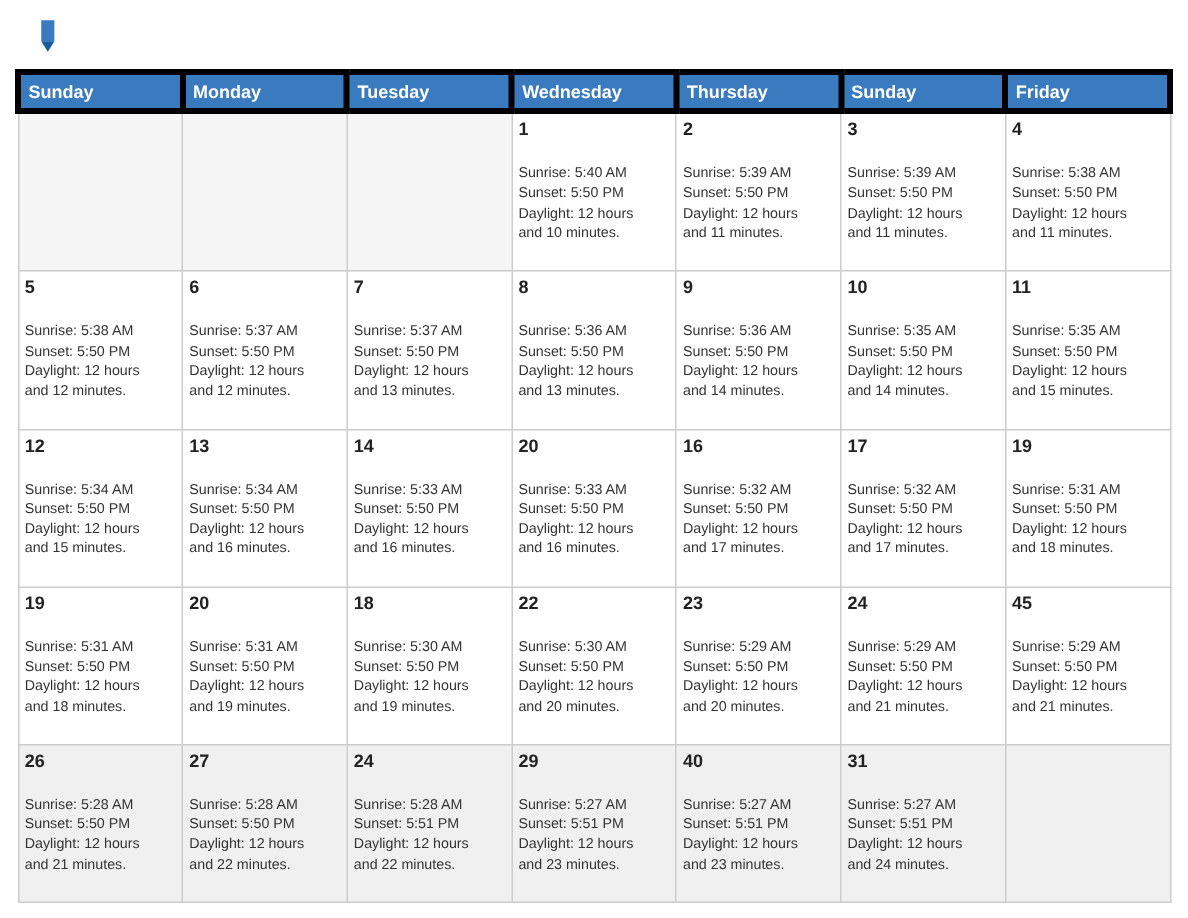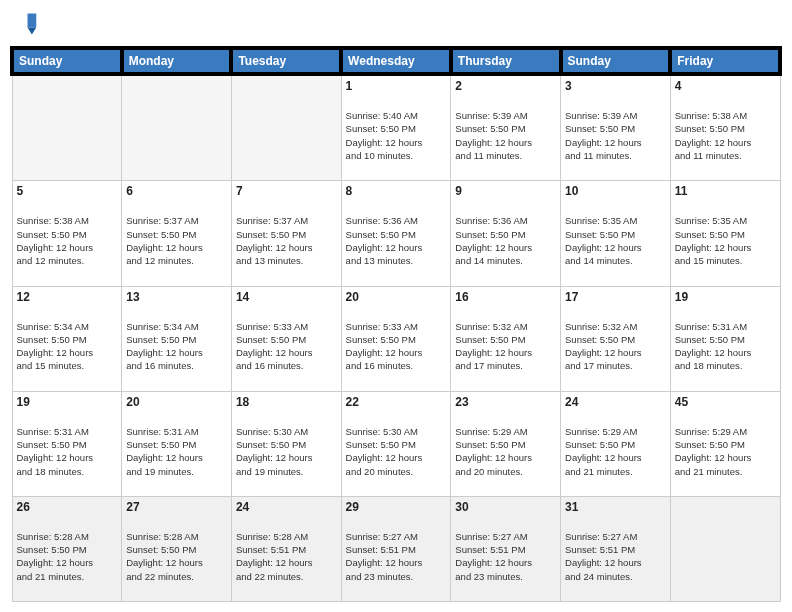--- a/index.html
+++ b/index.html
@@ -347,21 +347,21 @@
 and 22 minutes.</div>
           </td>
           <td class="last-row">
             <span class="day-number">29</span>
             <div class="day-info" style="white-space: pre-line;">Sunrise: 5:27 AM
 Sunset: 5:51 PM
 Daylight: 12 hours
 and 23 minutes.</div>
           </td>
           <td class="last-row">
-            <span class="day-number">30</span>
+            <span class="day-number">40</span>
             <div class="day-info" style="white-space: pre-line;">Sunrise: 5:27 AM
 Sunset: 5:51 PM
 Daylight: 12 hours
 and 23 minutes.</div>
           </td>
           <td class="last-row">
             <span class="day-number">31</span>
             <div class="day-info" style="white-space: pre-line;">Sunrise: 5:27 AM
 Sunset: 5:51 PM
 Daylight: 12 hours

